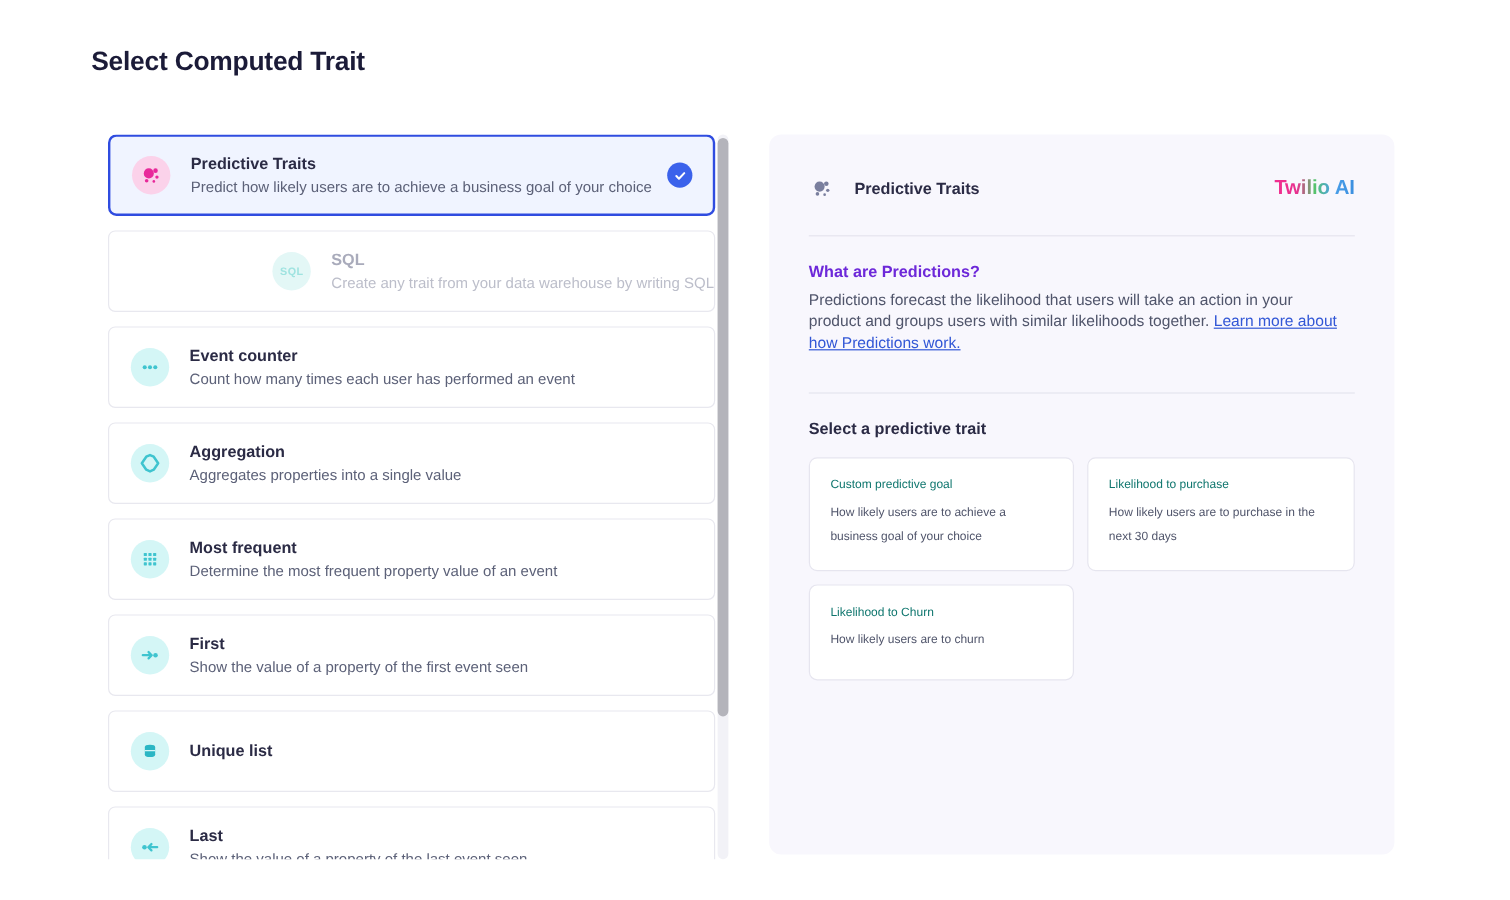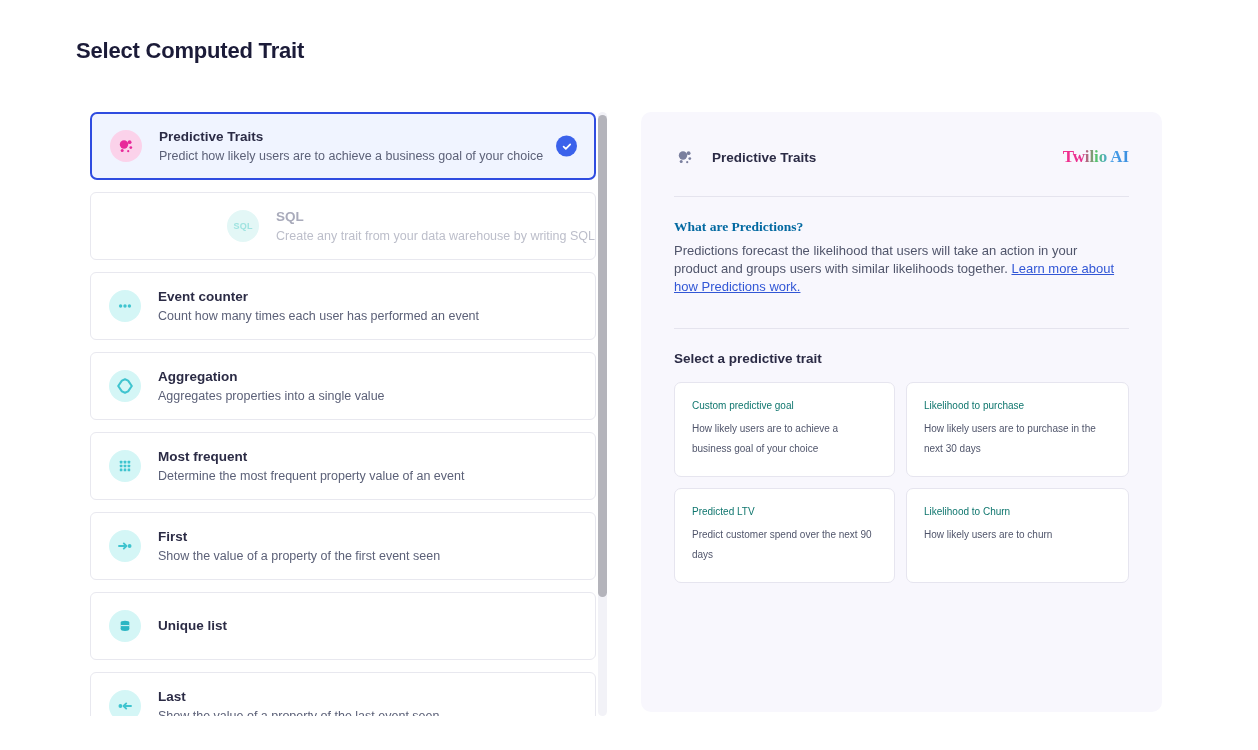--- a/index.html
+++ b/index.html
@@ -161,35 +161,33 @@
   }
   .twilio-ai {
     margin-left: auto;
     font-size: 17px;
     font-weight: bold;
     background: linear-gradient(90deg,#f22f8f 0%,#e8308f 28%,#56c46a 50%,#4ba0e8 72%,#3b8fe0 100%);
     -webkit-background-clip: text;
     background-clip: text;
     color: transparent;
     letter-spacing: -0.1px;
-    font-family: Liberation Serif, serif;
   }
 
   .divider {
     height: 1px;
     background: #e5e4ee;
     margin-top: 22px;
   }
 
   .sec-title {
     font-size: 13.5px;
     font-weight: bold;
-    color: #0369a1;
+    color: #6d28d9;
     margin-top: 22px;
-    font-family: Liberation Serif, serif;
   }
   .sec-body {
     font-size: 13px;
     color: #50556b;
     line-height: 18px;
     margin-top: 7px;
     max-width: 450px;
   }
   .sec-body a {
     color: #3257d6;
@@ -401,24 +399,20 @@
     <div class="pcard">
       <div class="pcard-title">Custom predictive goal</div>
       <div class="pcard-desc">How likely users are to achieve a business goal of your choice</div>
     </div>
 
     <div class="pcard">
       <div class="pcard-title">Likelihood to purchase</div>
       <div class="pcard-desc">How likely users are to purchase in the next 30 days</div>
     </div>
 
-    <div class="pcard">
-      <div class="pcard-title">Predicted LTV</div>
-      <div class="pcard-desc">Predict customer spend over the next 90 days</div>
-    </div>
 
     <div class="pcard">
       <div class="pcard-title">Likelihood to Churn</div>
       <div class="pcard-desc">How likely users are to churn</div>
     </div>
 
   </div>
 </div>
 
 </body></html>

